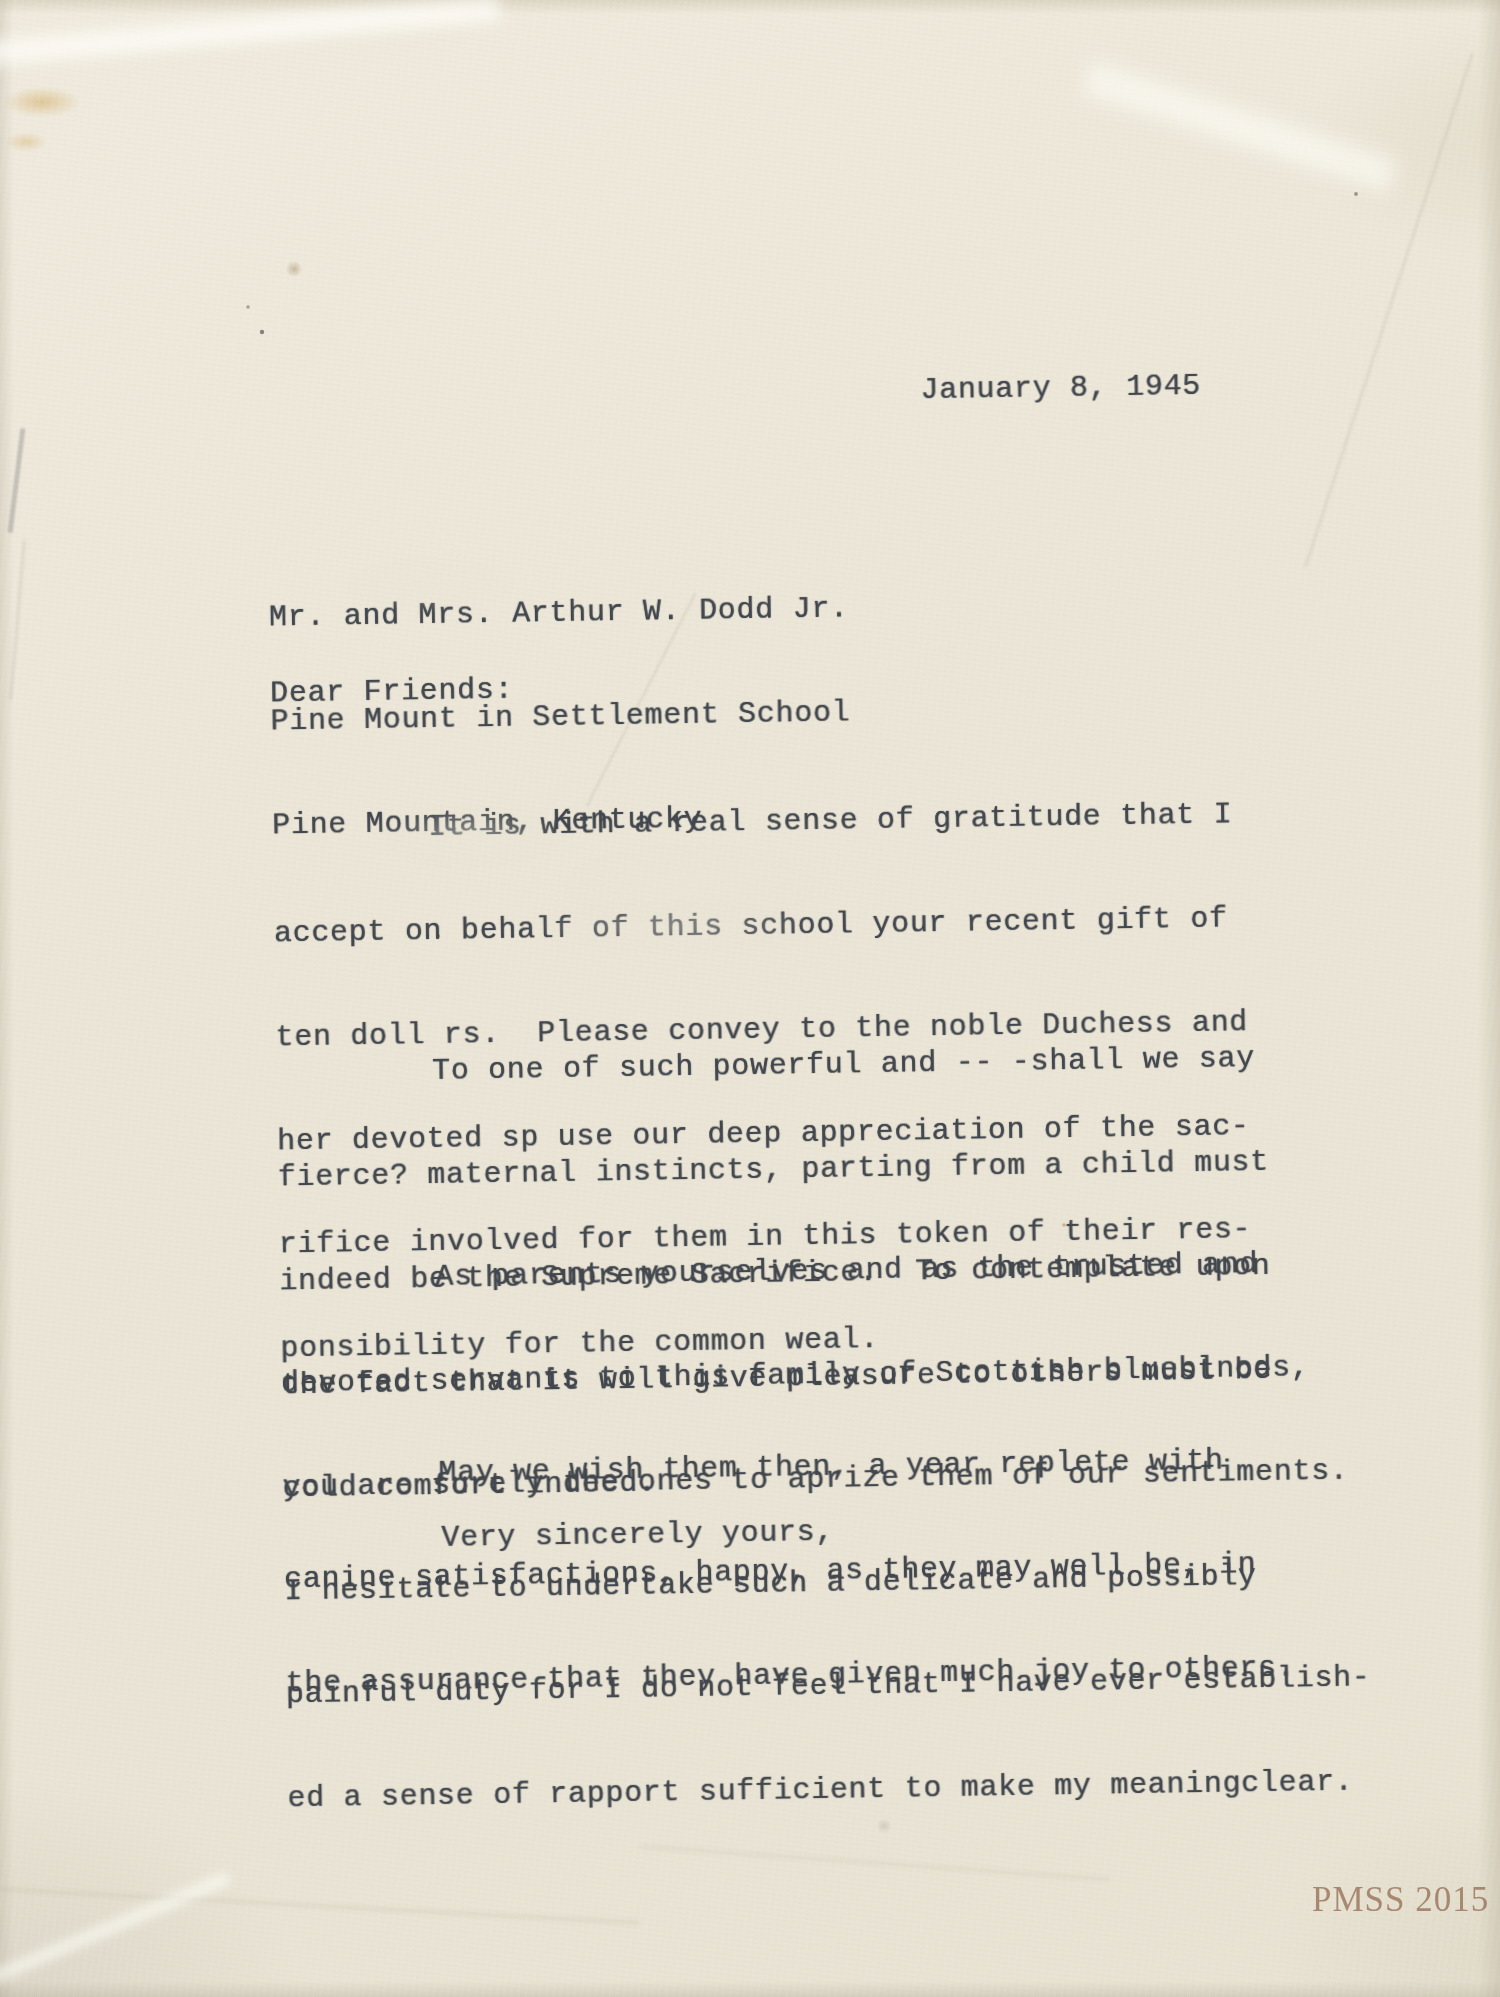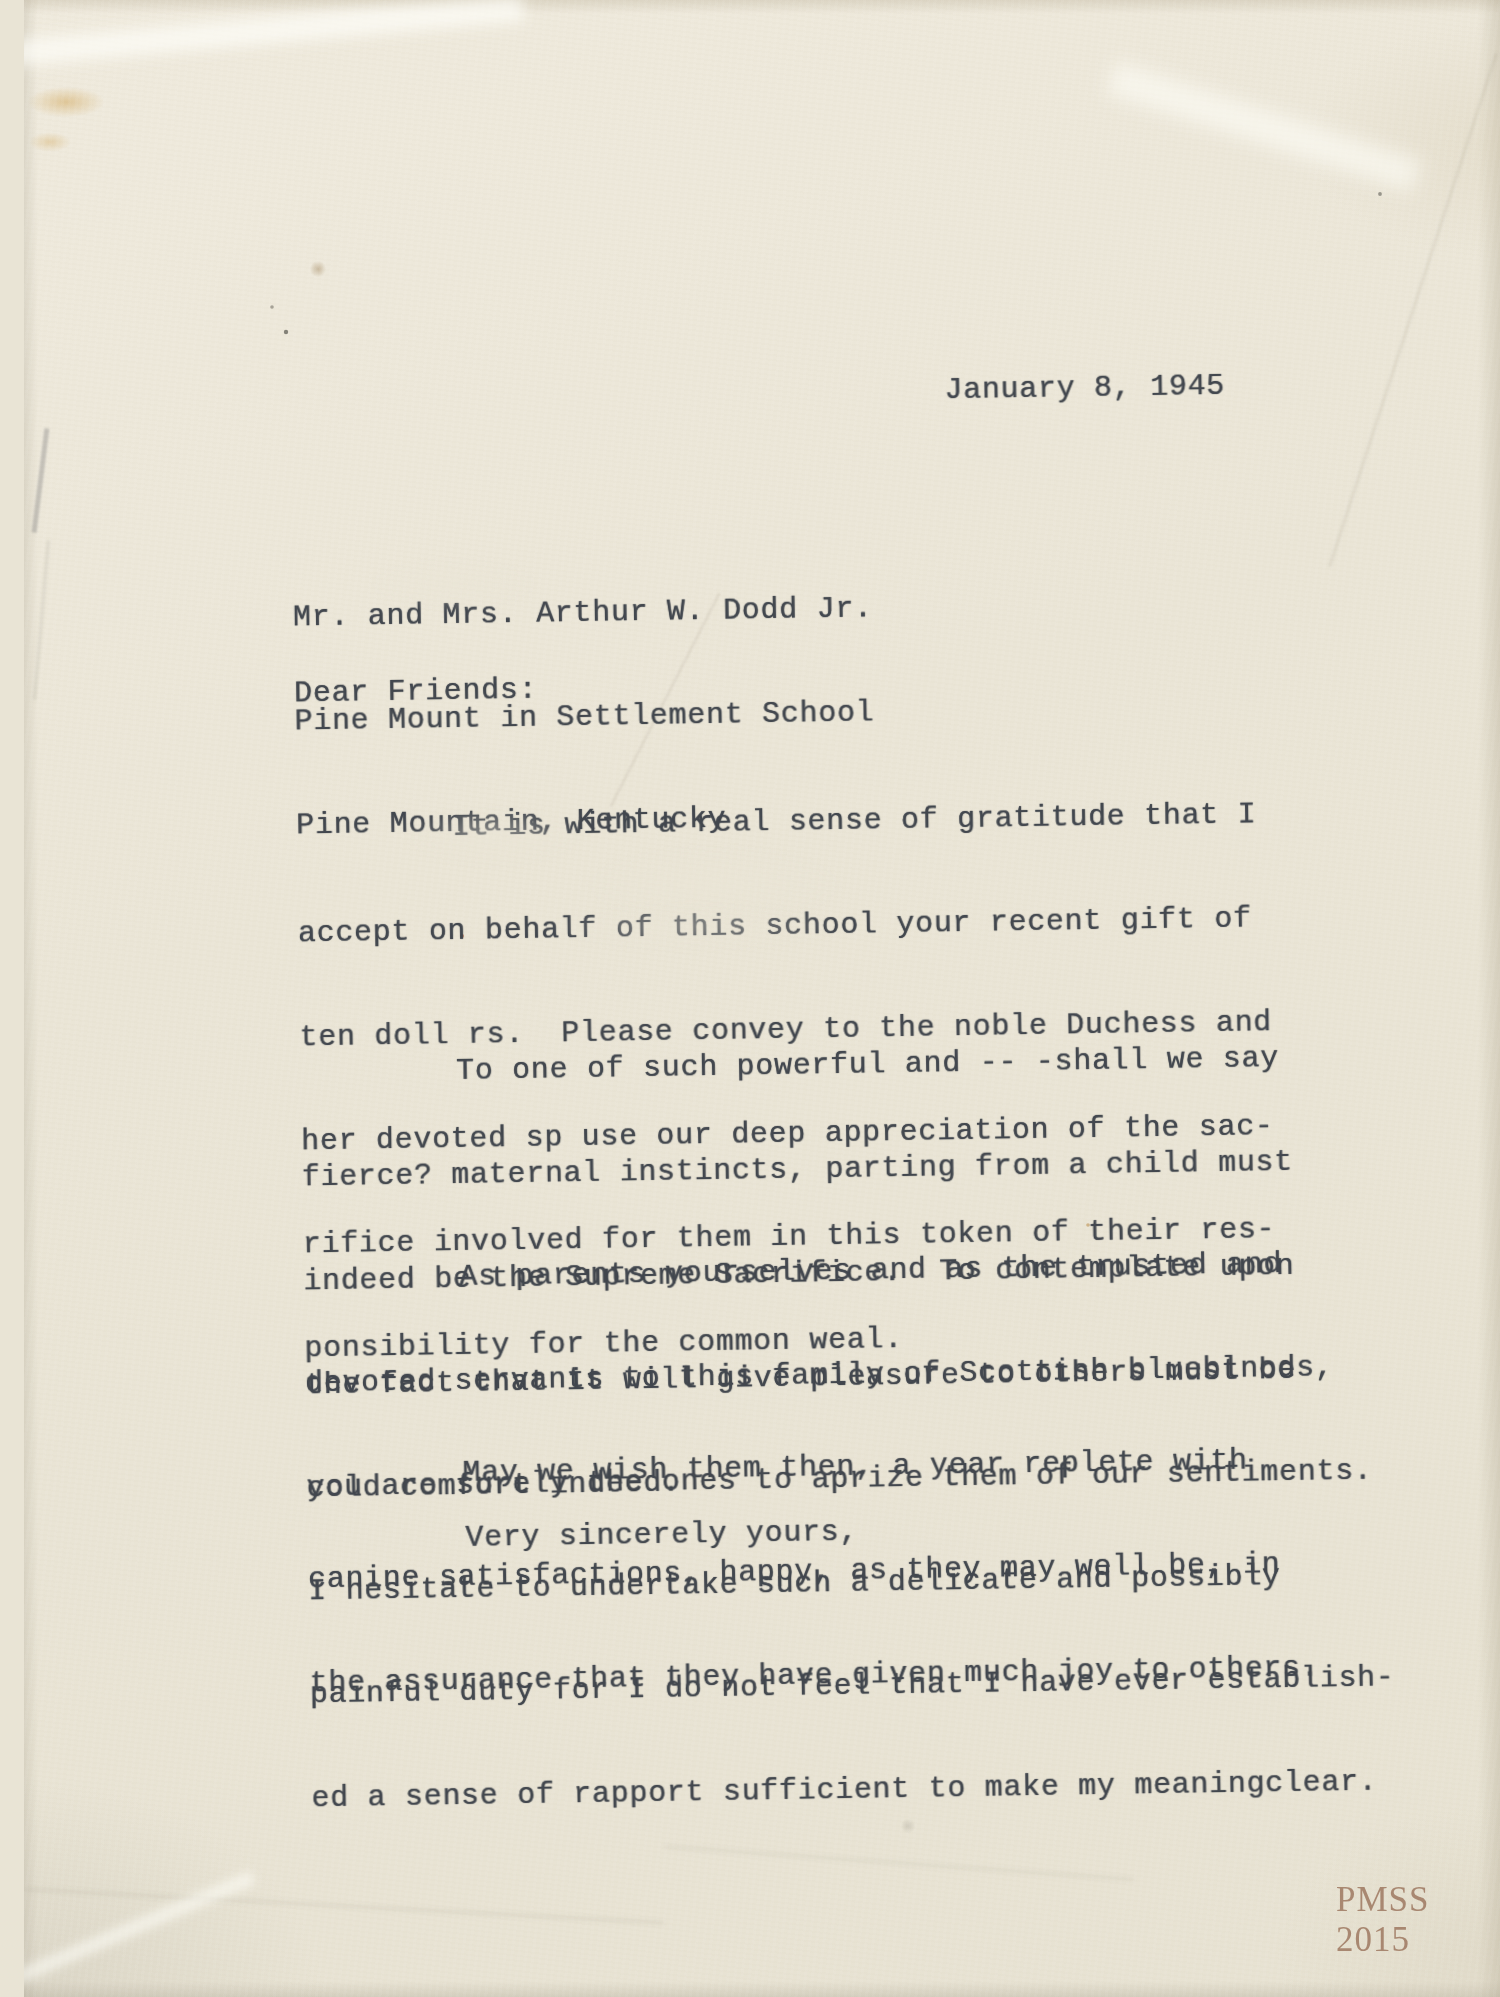--- a/index.html
+++ b/index.html
@@ -16,21 +16,20 @@
       radial-gradient(circle 11px at 294px 269px, rgba(148,117,72,0.42), rgba(148,117,72,0) 75%),
       radial-gradient(circle 10px at 884px 1826px, rgba(110,105,95,0.20), rgba(110,105,95,0) 75%),
       radial-gradient(ellipse 280px 170px at 100% 7%, rgba(214,204,180,0.33), rgba(214,204,180,0) 70%),
       radial-gradient(ellipse 430px 310px at 0% 100%, rgba(186,181,166,0.30), rgba(186,181,166,0) 70%),
       radial-gradient(ellipse 320px 220px at 100% 98%, rgba(205,196,175,0.28), rgba(205,196,175,0) 70%),
       linear-gradient(180deg, rgba(172,160,135,0.28) 0px, rgba(172,160,135,0) 14px),
       linear-gradient(0deg, rgba(150,143,125,0.25) 0px, rgba(150,143,125,0) 16px),
       linear-gradient(90deg, rgba(165,158,140,0.25) 0px, rgba(165,158,140,0) 14px),
       linear-gradient(270deg, rgba(165,155,132,0.30) 0px, rgba(165,155,132,0) 22px),
       linear-gradient(160deg, #efeadd 0%, #eae5d6 40%, #e7e2d2 100%);
-    margin-left: 24px;
   }
   .paper::before{
     content:"";position:absolute;inset:0;pointer-events:none;
     background-image:
       repeating-linear-gradient(7deg, rgba(205,196,172,0.05) 0 2px, rgba(205,196,172,0) 2px 5px),
       repeating-linear-gradient(97deg, rgba(255,255,250,0.05) 0 3px, rgba(255,255,250,0) 3px 7px);
   }
   .crease{position:absolute;pointer-events:none;}
   .c1{left:1388px;top:40px;width:2px;height:540px;background:rgba(120,112,95,0.18);transform:rotate(18deg);filter:blur(1.5px);}
   .c2{left:640px;top:580px;width:2px;height:240px;background:rgba(120,112,95,0.14);transform:rotate(27deg);filter:blur(1.2px);}

